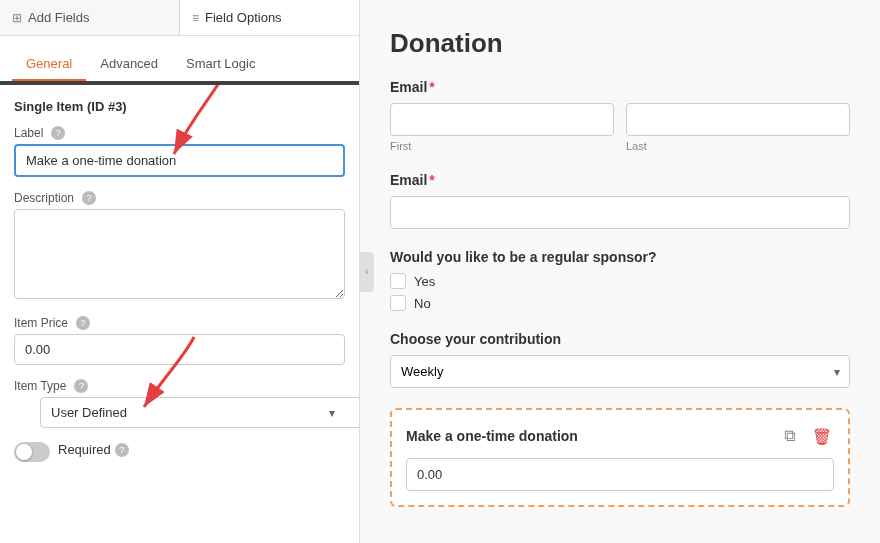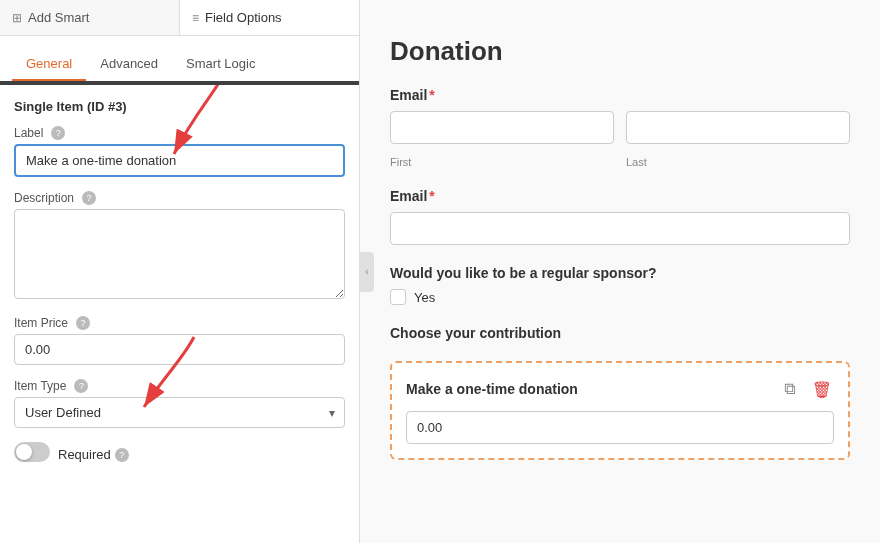--- a/index.html
+++ b/index.html
@@ -24,46 +24,46 @@
     .form-content { padding: 14px 14px; flex: 1; overflow-y: auto; }
 
     .field-id-label { font-size: 13px; font-weight: 600; color: #333; margin-bottom: 12px; }
 
     .form-group { margin-bottom: 14px; }
     .form-label { font-size: 12px; color: #555; margin-bottom: 4px; display: flex; align-items: center; gap: 8px; }
     .help-icon { width: 14px; height: 14px; border-radius: 50%; background: #bbb; color: #fff; font-size: 9px; display: inline-flex; align-items: center; justify-content: center; cursor: pointer; flex-shrink: 0; }
     .form-input { width: 100%; padding: 7px 10px; border: 2px solid #4a90d9; border-radius: 4px; font-size: 13px; outline: none; color: #333; }
     .form-input.plain { border: 1px solid #ccc; border-radius: 4px; }
     .form-textarea { width: 100%; padding: 7px 10px; border: 1px solid #ccc; border-radius: 4px; font-size: 13px; height: 90px; resize: vertical; outline: none; color: #333; }
-    .form-select { width: 100%; padding: 7px 10px; border: 1px solid #ccc; border-radius: 4px; font-size: 13px; color: #333; background: #fff; appearance: none; cursor: pointer; outline: none; }
+    .form-select { width: 100%; padding: 7px 10px; border: 1px solid #ccc; border-radius: 4px; font-size: 13px; color: #333; background: #fff; appearance: none; cursor: pointer; outline: none; margin-left: 26px; }
     .select-wrapper { position: relative; }
     .select-wrapper::after { content: '▾'; position: absolute; right: 10px; top: 50%; transform: translateY(-50%); color: #666; pointer-events: none; font-size: 12px; }
 
     
-    .required-row { display: flex; align-items: flex-end; gap: 8px; margin-top: 10px; }
+    .required-row { display: flex; align-items: flex-start; gap: 8px; margin-top: 10px; }
     .toggle { width: 36px; height: 20px; background: #ccc; border-radius: 10px; position: relative; cursor: pointer; flex-shrink: 0; }
     .toggle-knob { width: 16px; height: 16px; background: #fff; border-radius: 50%; position: absolute; top: 2px; left: 2px; transition: left 0.2s; box-shadow: 0 1px 3px rgba(0,0,0,0.3); }
     .required-label { font-size: 13px; color: #333; display: flex; align-items: center; gap: 4px; }
 
     
     .collapse-handle { position: absolute; right: -14px; top: 50%; transform: translateY(-50%); width: 14px; height: 40px; background: #e0e0e0; border-radius: 0 4px 4px 0; display: flex; align-items: center; justify-content: center; cursor: pointer; color: #888; font-size: 10px; z-index: 5; }
 
     
-    .right-panel { flex: 1; background: #f9f9f9; overflow-y: auto; padding: 36px 30px; position: relative; }
+    .right-panel { flex: 1; background: #f9f9f9; overflow-y: auto; padding: 28px 30px; position: relative; }
 
     .form-title { font-size: 26px; font-weight: 700; color: #333; margin-bottom: 20px; }
 
     .field-block { margin-bottom: 20px; }
     .field-label-main { font-size: 14px; font-weight: 600; color: #333; margin-bottom: 8px; }
     .required-star { color: #e53e3e; margin-left: 2px; }
 
     .name-inputs { display: flex; gap: 12px; }
     .name-input-group { flex: 1; }
     .name-input-group input { width: 100%; padding: 8px 10px; border: 1px solid #ccc; border-radius: 4px; font-size: 13px; background: #fff; }
-    .sub-label { font-size: 11px; color: #888; margin-top: 12px; }
+    .sub-label { font-size: 11px; color: #888; margin-top: 4px; }
 
     .email-input { width: 100%; padding: 8px 10px; border: 1px solid #ccc; border-radius: 4px; font-size: 13px; background: #fff; }
 
     .checkbox-group { display: flex; flex-direction: column; gap: 6px; margin-top: 0; }
     .checkbox-item { display: flex; align-items: center; gap: 8px; font-size: 13px; color: #333; }
     .checkbox-box { width: 16px; height: 16px; border: 1px solid #ccc; border-radius: 3px; background: #fff; flex-shrink: 0; }
 
     .dropdown-field { position: relative; }
     .dropdown-field select { width: 100%; padding: 8px 10px; border: 1px solid #ccc; border-radius: 4px; font-size: 13px; background: #fff; appearance: none; cursor: pointer; }
     .dropdown-field::after { content: '▾'; position: absolute; right: 10px; top: 50%; transform: translateY(-50%); color: #666; pointer-events: none; font-size: 12px; }
@@ -83,21 +83,21 @@
   </style>
 </head>
 <body>
 
 <div class="left-panel-wrapper">
   <div class="left-panel">
 
     <div class="top-tabs">
       <div class="top-tab">
         <span class="tab-icon">⊞</span>
-        <span>Add Smart</span>
+        <span>Add Fields</span>
       </div>
       <div class="top-tab active">
         <span class="tab-icon">≡</span>
         <span>Field Options</span>
       </div>
     </div>
 
     <div class="sub-tabs">
       <div class="sub-tab active">General</div>
       <div class="sub-tab">Advanced</div>
@@ -207,25 +207,36 @@
     <input type="email" class="email-input" style="">
   </div>
 
   <div class="field-block">
     <div class="field-label-main">Would you like to be a regular sponsor?</div>
     <div class="checkbox-group">
       <div class="checkbox-item">
         <div class="checkbox-box"></div>
         <span>Yes</span>
       </div>
+      <div class="checkbox-item">
+        <div class="checkbox-box"></div>
+        <span>No</span>
+      </div>
     </div>
   </div>
 
   <div class="field-block">
     <div class="field-label-main">Choose your contribution</div>
+    <div class="dropdown-field">
+      <select>
+        <option>Weekly</option>
+        <option>Monthly</option>
+        <option>Yearly</option>
+      </select>
+    </div>
   </div>
 
   <div class="donation-block">
     <div class="donation-block-header">
       <div class="donation-block-title">Make a one-time donation</div>
       <div class="donation-icons">
         <div class="icon-btn" style="color:#888;font-size:16px;">⧉</div>
         <div class="icon-btn" style="color:#e53e3e;font-size:16px;">🗑</div>
       </div>
     </div>

